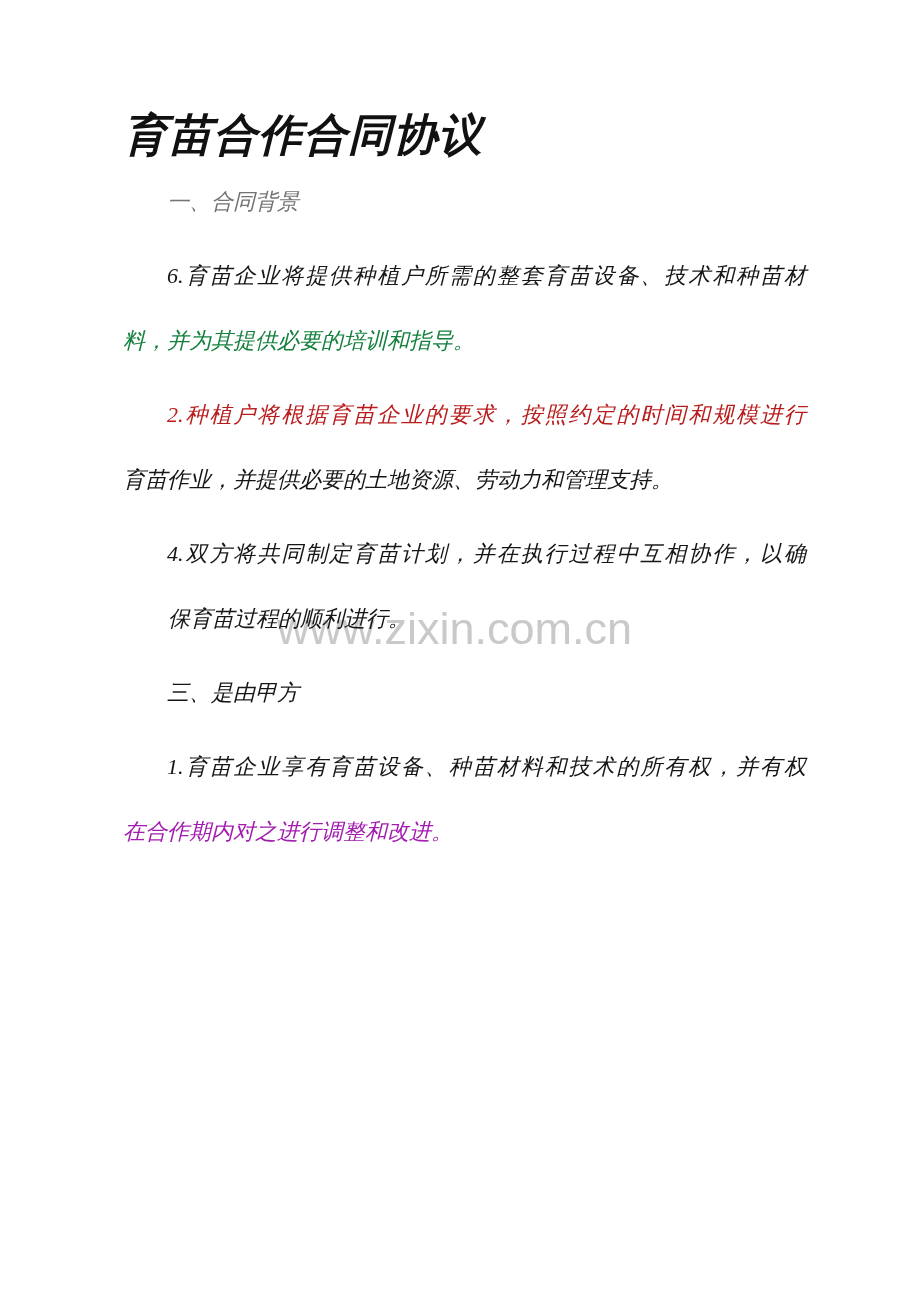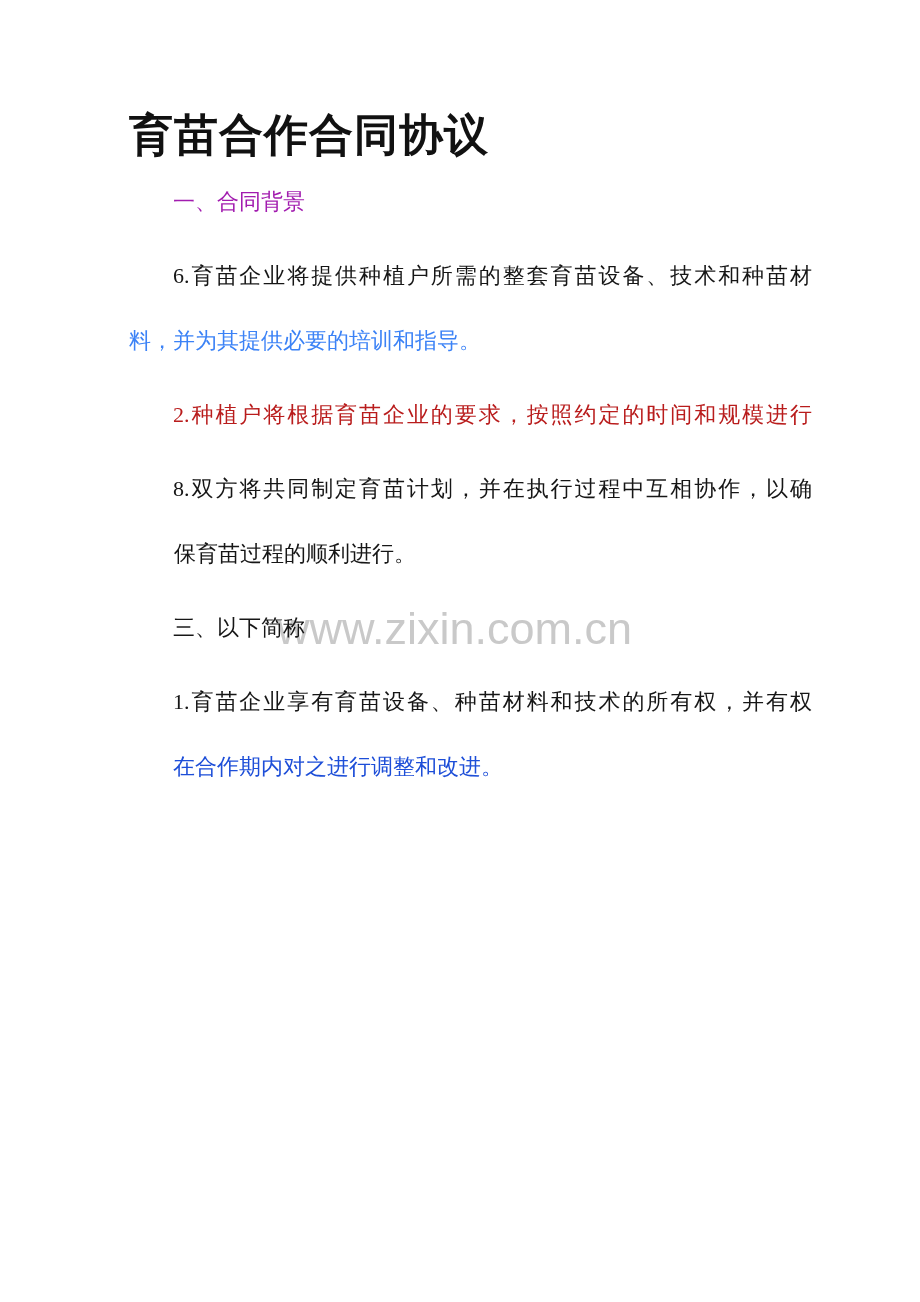--- a/index.html
+++ b/index.html
@@ -30,24 +30,25 @@
     font-family: "Liberation Sans", "DejaVu Sans", sans-serif;
     font-size: 45px;
     font-weight: 400;
     color: #c9c9c9;
     letter-spacing: 0px;
     z-index: 1;
     white-space: nowrap;
   }
   .content {
     position: absolute;
-    left: 129px;
+    left: 123px;
     top: 0;
     width: 683px;
     z-index: 2;
+    font-style: italic;
   }
   .doc-title {
     margin: 104px 0 0 0;
     padding: 0;
     height: 62px;
     line-height: 62px;
     font-family: "DejaVu Sans", "Liberation Sans", sans-serif;
     font-weight: 900;
     font-size: 44px;
     color: #111111;
@@ -73,35 +74,36 @@
 </style>
 </head>
 <body style="background: rgb(255, 255, 255);">
 
 <div class="page">
   <div class="watermark" style="color: rgb(201, 201, 201); margin-left: 44px;">www.zixin.com.cn</div>
   <div class="content">
     <h1 class="doc-title" style="color: rgb(17, 17, 17);">育苗合作合同协议</h1>
     <div id="paragraphs">
         <div class="para heading first">
-          <div class="line indent" style="color: #a21caf;">一、合同背景</div>
+          <div class="line indent" style="color: #737373;">一、合同背景</div>
         </div>
         <div class="para body">
           <div class="line indent fill" style="color: rgb(22, 22, 22);">6.育苗企业将提供种植户所需的整套育苗设备、技术和种苗材</div>
-          <div class="line" style="color: #3b82f6;">料，并为其提供必要的培训和指导。</div>
+          <div class="line" style="color: #15803d;">料，并为其提供必要的培训和指导。</div>
         </div>
         <div class="para body">
           <div class="line indent fill" style="color: #b91c1c;">2.种植户将根据育苗企业的要求，按照约定的时间和规模进行</div>
+          <div class="line" style="color: rgb(22, 22, 22);">育苗作业，并提供必要的土地资源、劳动力和管理支持。</div>
         </div>
         <div class="para body">
-          <div class="line indent fill" style="color: rgb(22, 22, 22);">8.双方将共同制定育苗计划，并在执行过程中互相协作，以确</div>
+          <div class="line indent fill" style="color: rgb(22, 22, 22);">4.双方将共同制定育苗计划，并在执行过程中互相协作，以确</div>
           <div class="line" style="color: rgb(22, 22, 22); margin-left: 45px;">保育苗过程的顺利进行。</div>
         </div>
         <div class="para heading">
-          <div class="line indent" style="color: rgb(22, 22, 22);">三、以下简称</div>
+          <div class="line indent" style="color: rgb(22, 22, 22);">三、是由甲方</div>
         </div>
         <div class="para body">
           <div class="line indent fill" style="color: rgb(22, 22, 22);">1.育苗企业享有育苗设备、种苗材料和技术的所有权，并有权</div>
-          <div class="line" style="color: #1d4ed8; margin-left: 44px;">在合作期内对之进行调整和改进。</div>
+          <div class="line" style="color: #a21caf;">在合作期内对之进行调整和改进。</div>
         </div>
       </div>
   </div>
 </div>
 
 </body></html>

